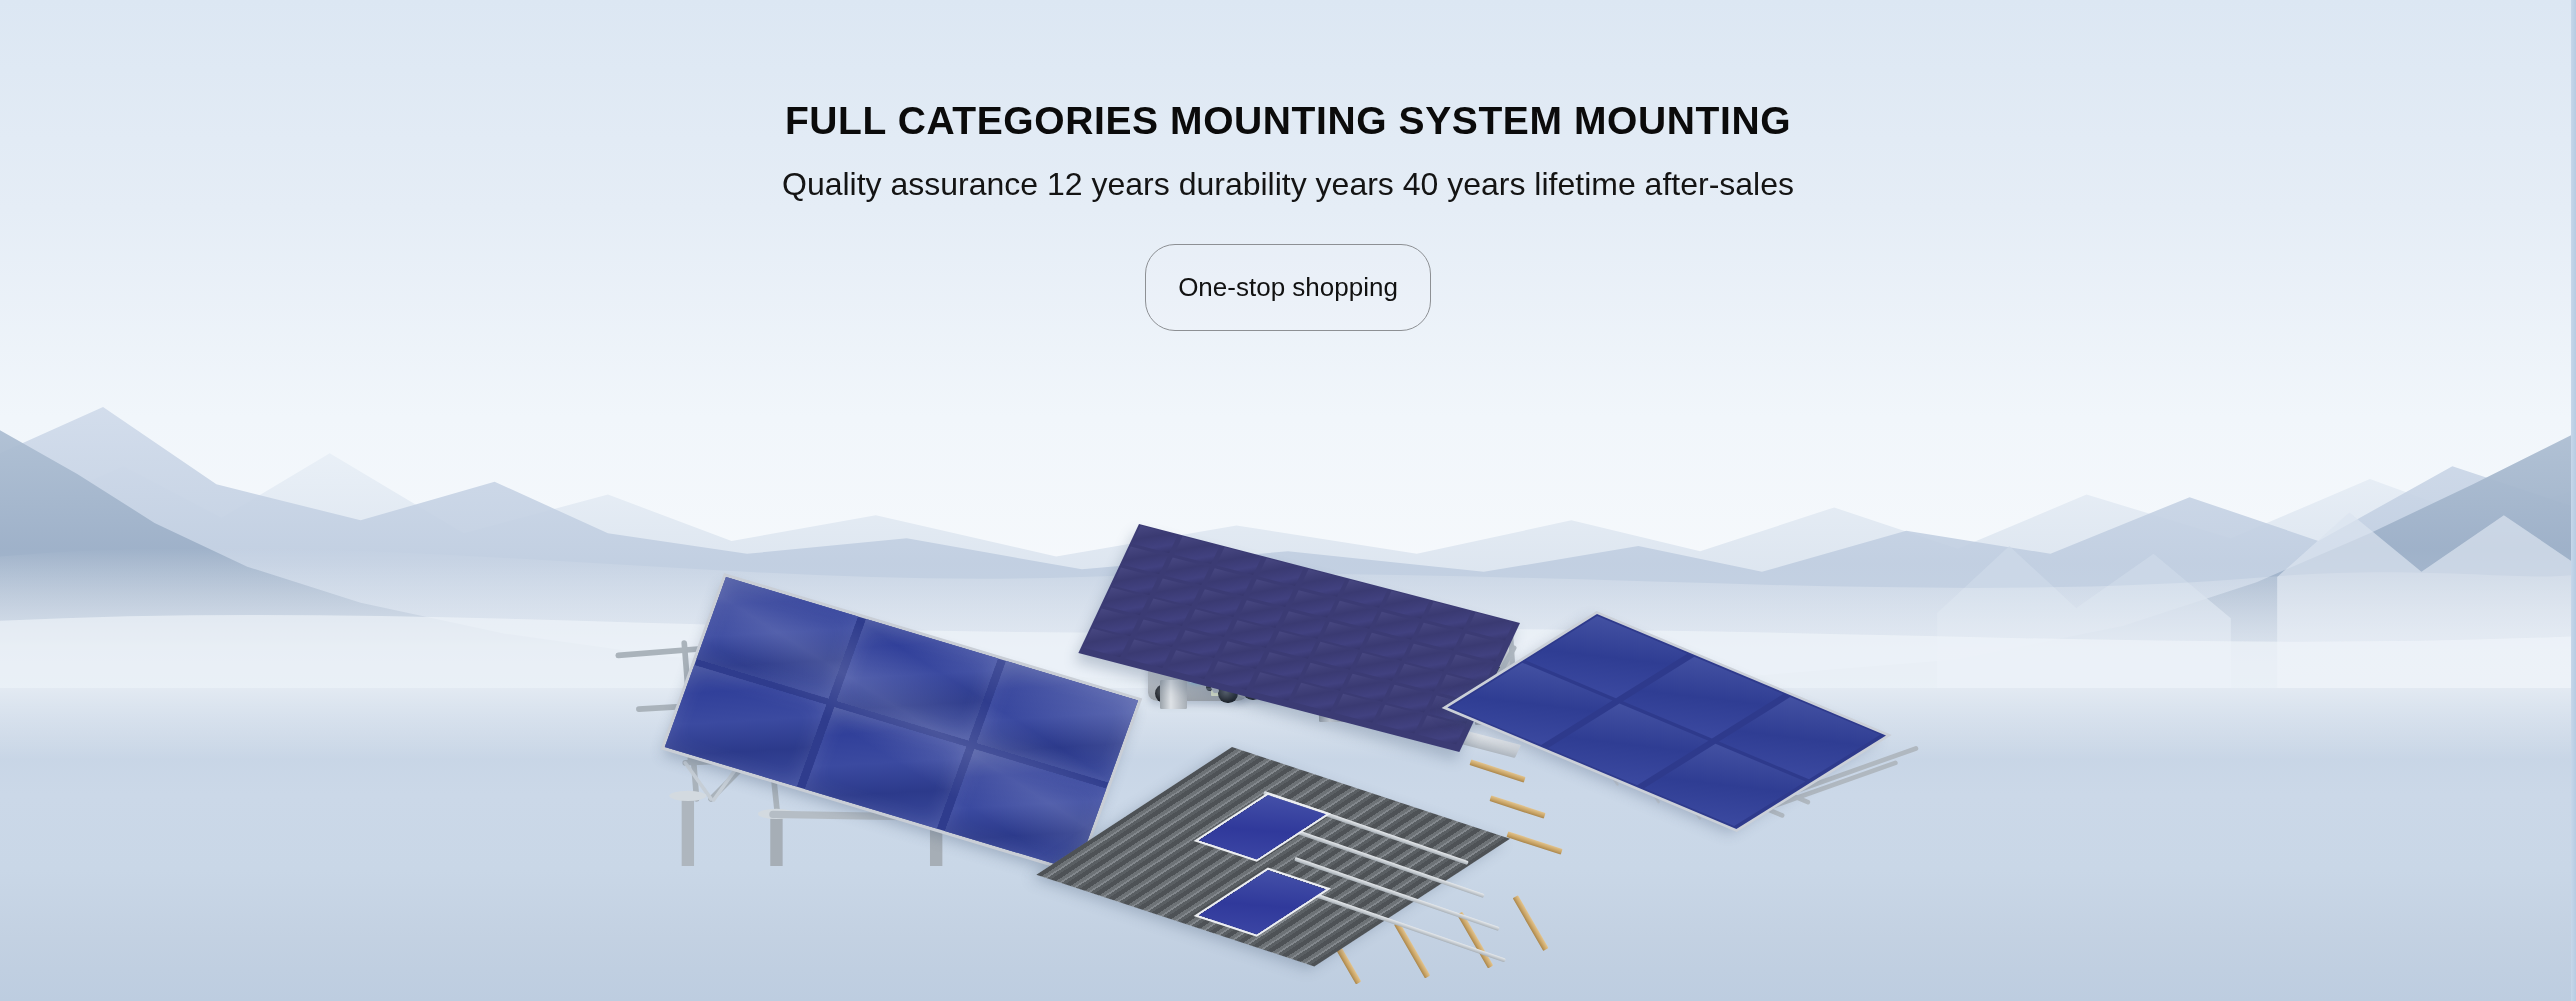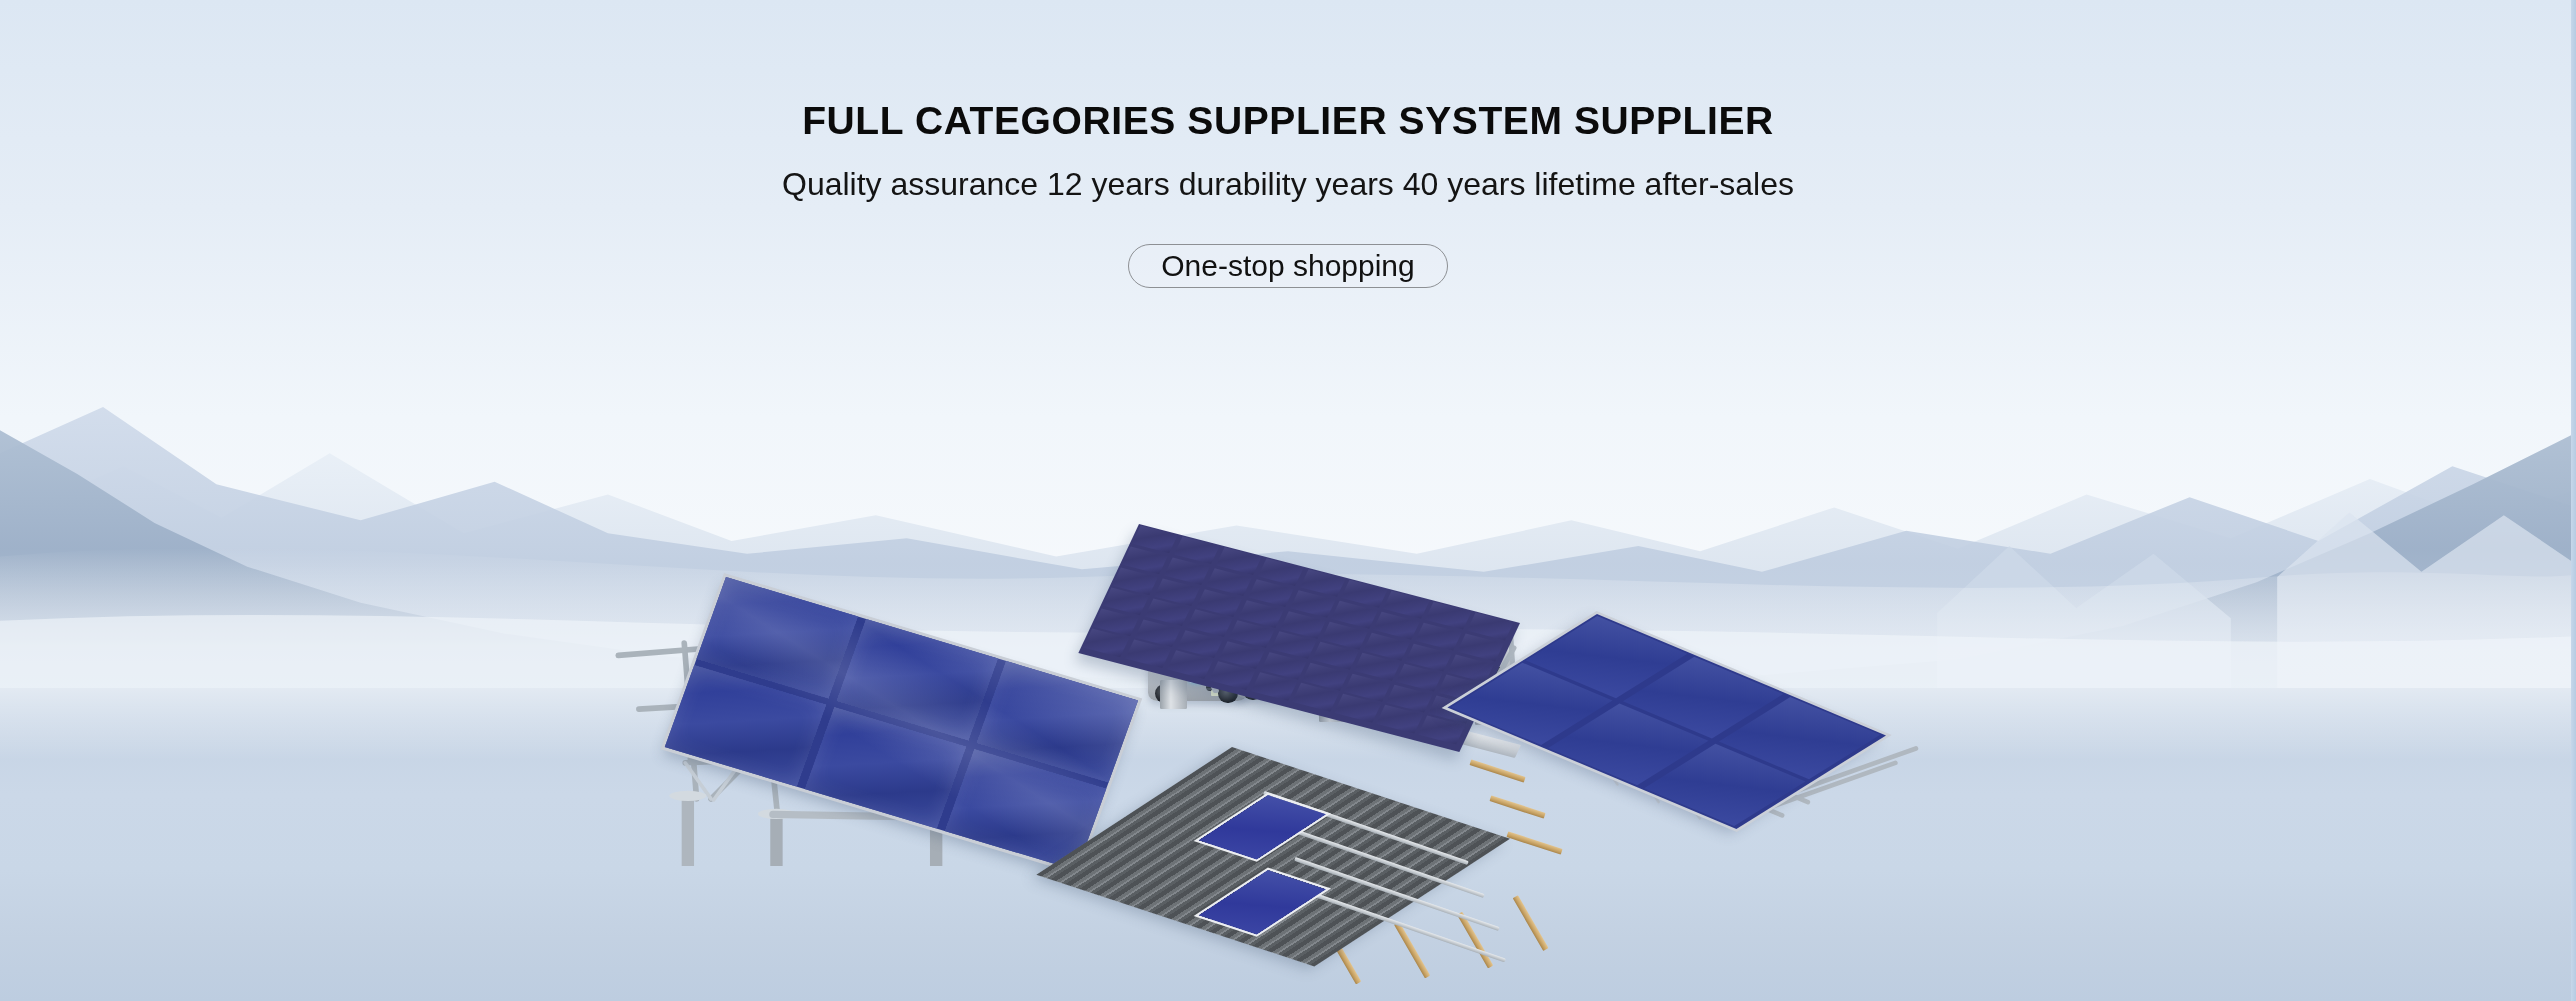--- a/index.html
+++ b/index.html
@@ -44,22 +44,22 @@
     font-family:"Liberation Sans","DejaVu Sans",sans-serif;
   }
   .subtitle{
     margin:0;padding-top:24px;
     font-size:32px;font-weight:normal;color:#141414;line-height:1.15;
     font-family:"Liberation Sans","DejaVu Sans",sans-serif;
   }
   .cta-wrap{margin-top:41px;}
   .cta{
     display:inline-block;
-    padding:4px 32px;
-    font-size:30px;color:#111;
+    padding:27px 32px;
+    font-size:26px;color:#111;
     background:rgba(255,255,255,.06);
     border:1.5px solid #8d9094;
     border-radius:30px;
     cursor:pointer;
     font-family:"Liberation Sans","DejaVu Sans",sans-serif;
   }
 
   
   .scene{position:absolute;left:0;top:0;width:2576px;height:1001px;z-index:30;}
 
@@ -463,21 +463,21 @@
         <div class="cell" style="left:67.6%;top:1.2%;width:31.0%;height:47.5%"></div>
         <div class="cell" style="left:0.8%;top:51.2%;width:31.0%;height:47.5%"></div>
         <div class="cell" style="left:34.2%;top:51.2%;width:31.0%;height:47.5%"></div>
         <div class="cell" style="left:67.6%;top:51.2%;width:31.0%;height:47.5%"></div>
       </div>
     </div>
 
   </div>
 
   <div class="copy">
-    <h1 class="title">FULL CATEGORIES SUPPLIER SYSTEM SUPPLIER</h1>
+    <h1 class="title">FULL CATEGORIES MOUNTING SYSTEM MOUNTING</h1>
     <p class="subtitle">Quality assurance 12 years durability years 40 years lifetime after-sales</p>
     <div class="cta-wrap">
       <button class="cta">One-stop shopping</button>
     </div>
   </div>
 
   <div class="edge-strip"></div>
 </div>
 
 

